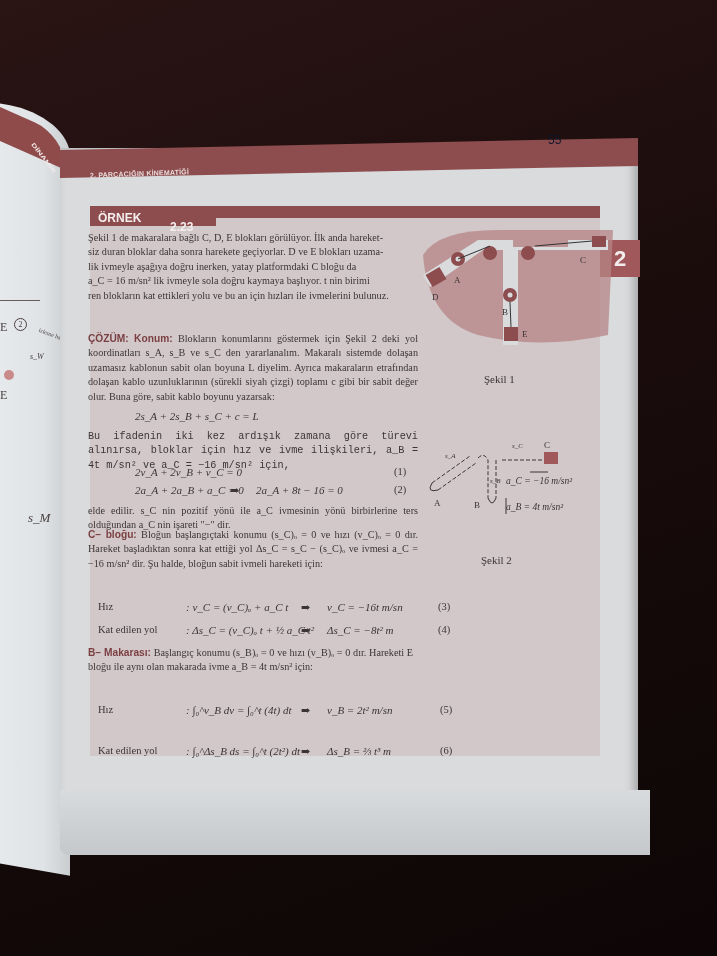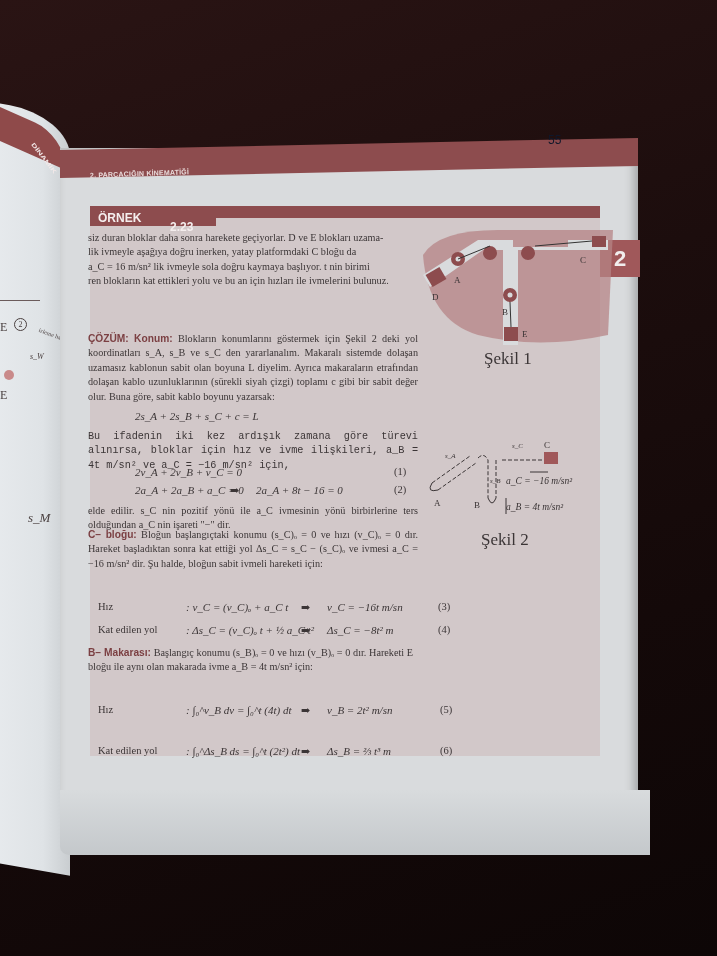--- a/index.html
+++ b/index.html
@@ -27,21 +27,21 @@
   .example-label{position:absolute;left:90px;top:208px;width:126px;height:18px;background:#8d4c4e;color:#f5eeee;
        font:bold 12px "Liberation Sans",sans-serif;}
   .example-label .word{position:absolute;left:8px;top:3px;}
   .example-label .num{position:absolute;left:80px;top:12px;}
   .body-text{position:absolute;left:88px;width:330px;font-size:10.2px;line-height:14.4px;color:#3b3536;text-align:justify;}
   .body-text b{font-family:"Liberation Sans",sans-serif;color:#7b3f42;}
   .eq{position:absolute;font-size:11px;color:#3b3536;font-style:italic;white-space:nowrap;margin-left:20px;}
   .eqnum{position:absolute;font-size:10.5px;color:#3b3536;}
   .lbl{position:absolute;font-size:10.5px;color:#3b3536;}
   .fig1{position:absolute;left:418px;top:225px;width:200px;height:120px;}
-  .fig-caption{position:absolute;font-size:17px;color:#3b3536;}
+  .fig-caption{position:absolute;font-size:11px;color:#3b3536;margin-top:24px;}
   .fig2{position:absolute;left:420px;top:438px;width:180px;height:90px;}
   .bottom-page{position:absolute;left:60px;top:790px;width:590px;height:65px;background:linear-gradient(180deg,#d8dbdd,#c4c8cb);
        border-bottom-left-radius:10px 8px;}
 </style>
 </head>
 <body>
 
 <div class="left-page"></div>
 <div class="left-band">
     <span>DİNAMİK</span>
@@ -65,20 +65,21 @@
 <div class="chapter-tab">2</div>
 
 <div class="example-panel"></div>
 <div class="example-band"></div>
 <div class="example-label">
   <span class="word">ÖRNEK</span>
   <span class="num">2.23</span>
 </div>
 
 <div class="body-text" style="top:231px;">
+  <div>Şekil 1 de makaralara bağlı C, D, E blokları görülüyor. İlk anda hareket-</div>
   <div>siz duran bloklar daha sonra harekete geçiyorlar. D ve E blokları uzama-</div>
   <div>lik ivmeyle aşağıya doğru inerken, yatay platformdaki C bloğu da</div>
   <div>a_C = 16 m/sn² lik ivmeyle sola doğru kaymaya başlıyor. t nin birimi</div>
   <div>ren blokların kat ettikleri yolu ve bu an için hızları ile ivmelerini bulunuz.</div>
 </div>
 
 <svg class="fig1" viewBox="0 0 200 120">
   <path d="M5,30 Q20,5 80,5 L195,5 L190,110 Q120,125 60,110 Q10,95 5,30Z" fill="#b58486" opacity=".75"></path>
   <polygon points="5,50 60,15 95,15 95,22 150,22 150,15 190,15 190,25 100,25 100,120 85,120 85,25 65,25 12,62" fill="#d9dbdd"></polygon>
   <circle cx="40" cy="34" r="7" fill="#8d4c4e"></circle>

